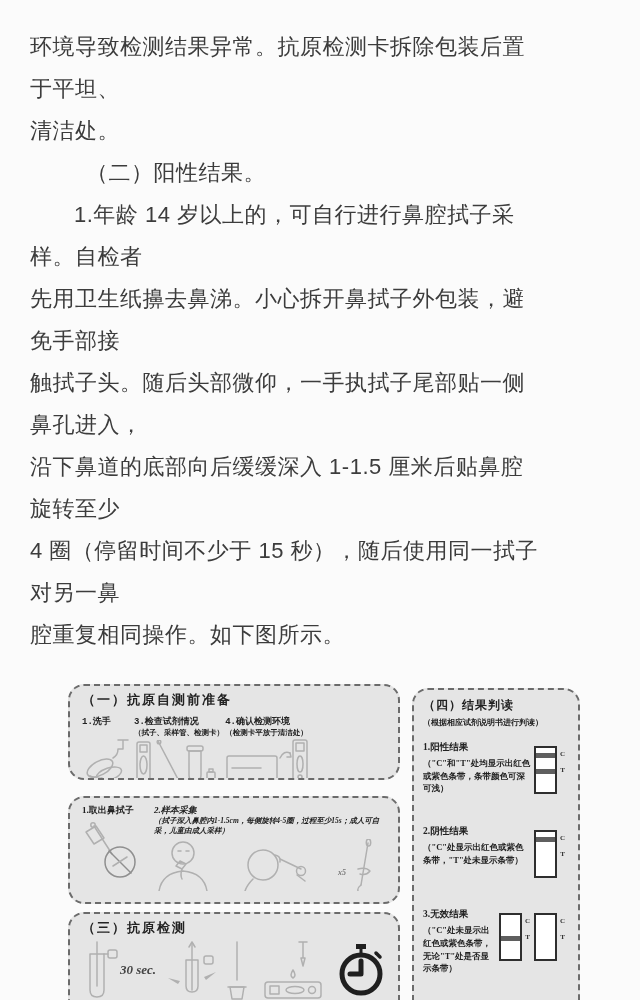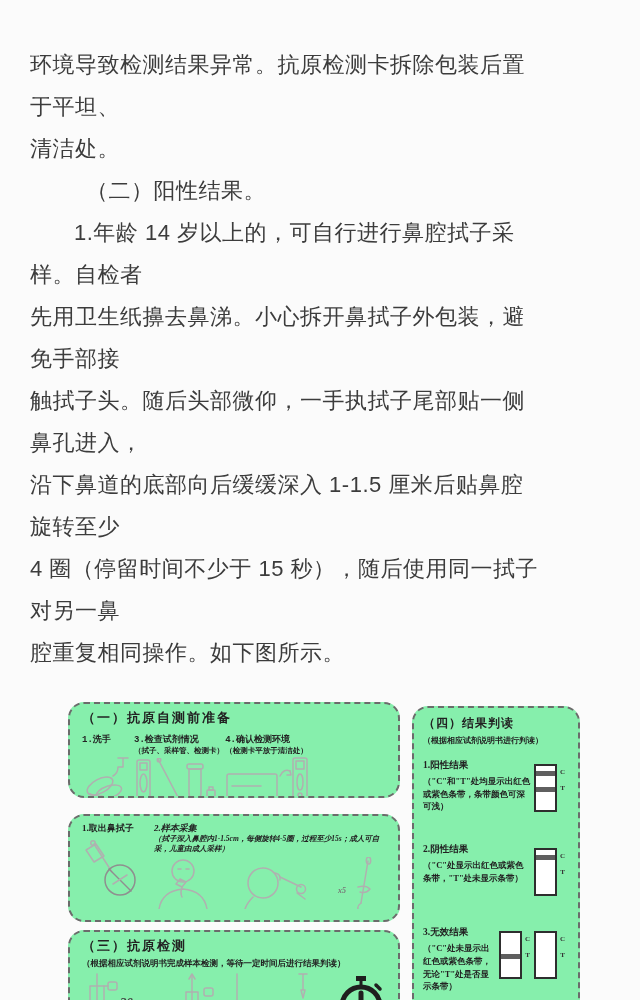--- a/index.html
+++ b/index.html
@@ -1,29 +1,29 @@
 <!DOCTYPE html>
 <html><head>
 <meta charset="utf-8">
 <style>
   html,body{margin:0;padding:0;}
   body{width:640px;height:1000px;overflow:hidden;background:#fbfbfb;
        font-family:"Liberation Sans",sans-serif;color:#3c3c3c;}
-  .page{box-sizing:border-box;width:569px;height:1000px;padding:44px 30px 0 30px;}
+  .page{box-sizing:border-box;width:569px;height:1000px;padding:26px 30px 0 30px;}
 
   
   .flow{white-space:pre-line;margin:0;font-size:22px;line-height:42px;letter-spacing:.5px;}
   .heading-line{text-indent:2.55em;}
   .indent-para{text-indent:2em;}
 
   
   .figure{position:relative;width:512px;height:352px;margin:26px 0 0 38px;
           font-family:"Liberation Serif",serif;color:#222;}
   .panel{position:absolute;box-sizing:border-box;border:2px dashed #6b6b6b;border-radius:16px;
-         background:#86efac;overflow:hidden;}
+         background:#e5e5e5;overflow:hidden;}
   .panel-prep{left:0;top:2px;width:332px;height:96px;padding:5px 12px;}
   .panel-collect{left:0;top:114px;width:332px;height:108px;padding:5px 12px;}
   .panel-test{left:0;top:230px;width:332px;height:116px;padding:5px 12px;}
   .panel-result{left:344px;top:6px;width:168px;height:334px;padding:7px 9px;}
   .ptitle{font-weight:bold;font-size:13px;letter-spacing:2px;}
   .panel-result .ptitle{font-size:12px;letter-spacing:1px;}
   .slabel{font-weight:bold;font-size:9px;line-height:1.25;}
   .ssub{font-weight:bold;font-size:7.5px;line-height:1.35;}
   .nowrap{white-space:nowrap;}
 
@@ -176,21 +176,20 @@
                 </svg>
               </span>
             </span>
           </div>
         </div>
       </div>
     </div>
 
     <div class="panel panel-test">
       <div class="ptitle">（三）抗原检测</div>
-      <div class="ssub nowrap" style="margin-top:3px;font-size:8.5px;">（根据相应试剂说明书完成样本检测，等待一定时间后进行结果判读）</div>
       <div class="test-icons">
         <span class="timer-group">
           <span>
             <svg width="36" height="60" viewBox="0 0 36 60">
               <line class="lin" x1="15" y1="2" x2="15" y2="46"></line>
               <path class="lin" d="M8 14 h14 v36 q0 7 -7 7 t-7 -7 z"></path>
               <rect class="lin" x="26" y="10" width="9" height="8" rx="2"></rect>
               <line class="lin" x1="22" y1="14" x2="26" y2="14"></line>
             </svg>
           </span>

